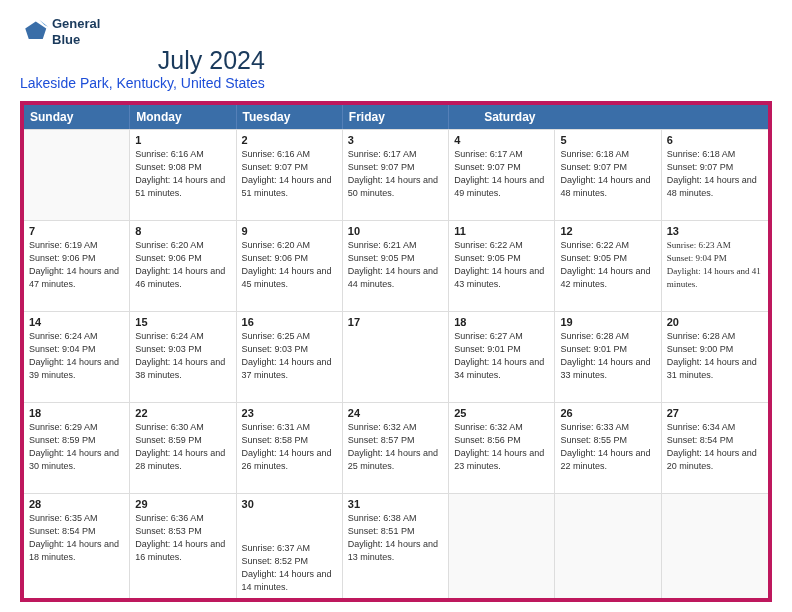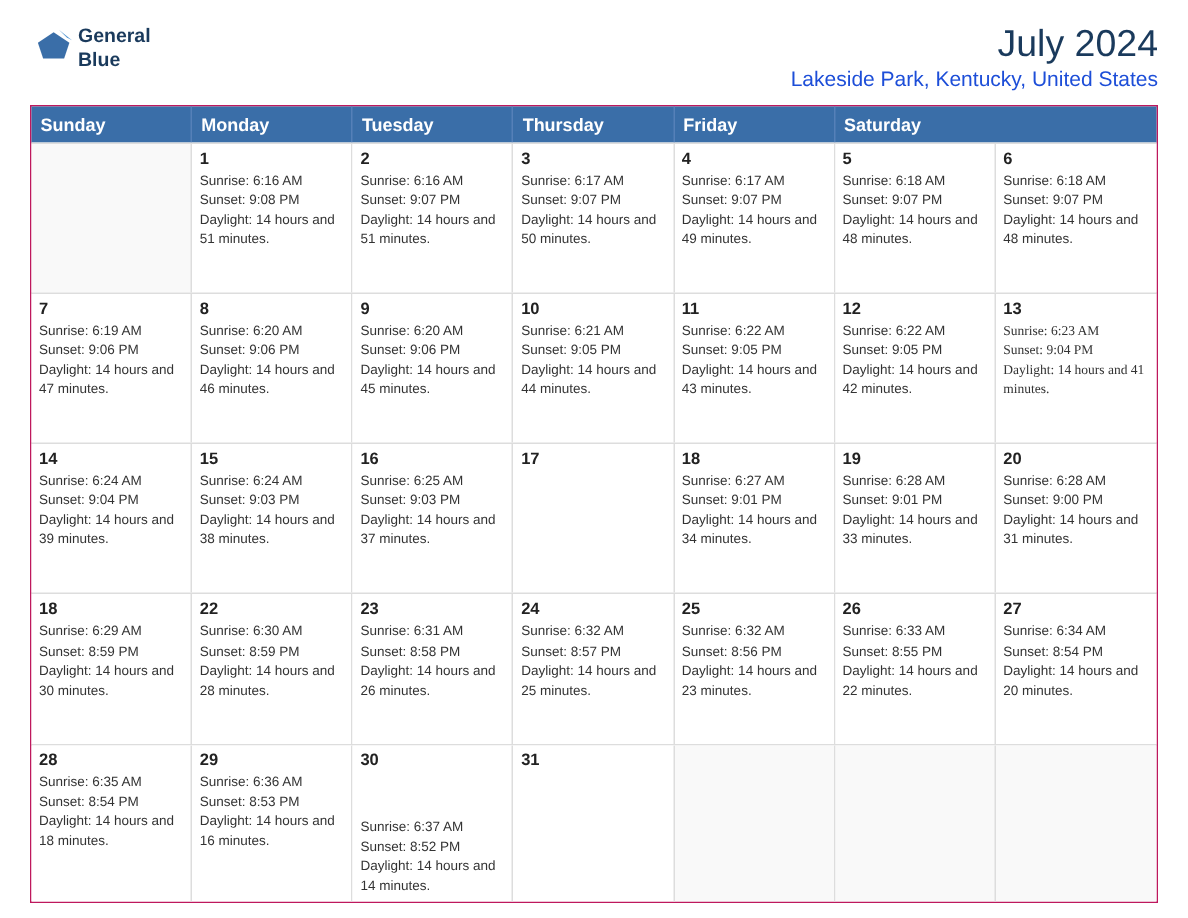--- a/index.html
+++ b/index.html
@@ -15,20 +15,21 @@
       height: 612px;
       padding: 16px 20px 10px 20px;
       display: flex;
       flex-direction: column;
     }
     .header {
       display: flex;
       justify-content: space-between;
       align-items: flex-start;
       margin-bottom: 10px;
+      flex-direction: column;
     }
     .logo {
       display: flex;
       align-items: center;
       gap: 4px;
     }
     .logo-text {
       font-size: 13px;
       font-weight: bold;
       color: #1a3a5c;
@@ -48,36 +49,36 @@
       line-height: 1.1;
     }
     .subtitle {
       font-size: 14px;
       color: #1d4ed8;
     }
     .calendar {
       flex: 1;
       display: flex;
       flex-direction: column;
-      border: 1px solid #be185d;
+      border: 4px solid #be185d;
     }
     .cal-header {
       display: grid;
       grid-template-columns: repeat(7, 1fr);
       background: #3a6ea8;
     }
     .cal-header-cell {
       color: #fff;
       font-size: 12px;
       font-weight: bold;
       padding: 5px 6px;
       border-right: 1px solid #5580b8;
       text-align: left;
     }
-    .cal-header-cell:last-child { border-right: none; }
+    .cal-header-cell:last-child { border-right: none; margin-left: 29px; }
     .cal-body {
       flex: 1;
       display: flex;
       flex-direction: column;
     }
     .cal-row {
       display: grid;
       grid-template-columns: repeat(7, 1fr);
       flex: 1;
       border-top: 1px solid #ddd;
@@ -124,21 +125,20 @@
       <div class="main-title">July 2024</div>
       <div class="subtitle">Lakeside Park, Kentucky, United States</div>
     </div>
   </div>
 
   <div class="calendar">
     <div class="cal-header" id="cal-header">
         <div class="cal-header-cell">Sunday</div>
         <div class="cal-header-cell">Monday</div>
         <div class="cal-header-cell">Tuesday</div>
-        <div class="cal-header-cell">Thursday</div>
         <div class="cal-header-cell">Friday</div>
         <div class="cal-header-cell">Saturday</div>
       </div>
     <div class="cal-body" id="cal-body">
         <div class="cal-row">
           <div class="cal-cell empty"></div>
           <div class="cal-cell">
             <span class="day-num">1</span>
             <div class="info" style="white-space: pre-line;">Sunrise: 6:16 AM
 Sunset: 9:08 PM
@@ -318,20 +318,23 @@
 Daylight: 14 hours and 16 minutes.</div>
           </div>
           <div class="cal-cell">
             <span class="day-num">30</span>
             <div class="info" style="white-space: pre-line; margin-top: 32px;">Sunrise: 6:37 AM
 Sunset: 8:52 PM
 Daylight: 14 hours and 14 minutes.</div>
           </div>
           <div class="cal-cell">
             <span class="day-num">31</span>
+            <div class="info" style="white-space: pre-line;">Sunrise: 6:38 AM
+Sunset: 8:51 PM
+Daylight: 14 hours and 13 minutes.</div>
           </div>
           <div class="cal-cell empty"></div>
           <div class="cal-cell empty"></div>
           <div class="cal-cell empty"></div>
         </div>
       </div>
   </div>
 </div>
 
 </body></html>

